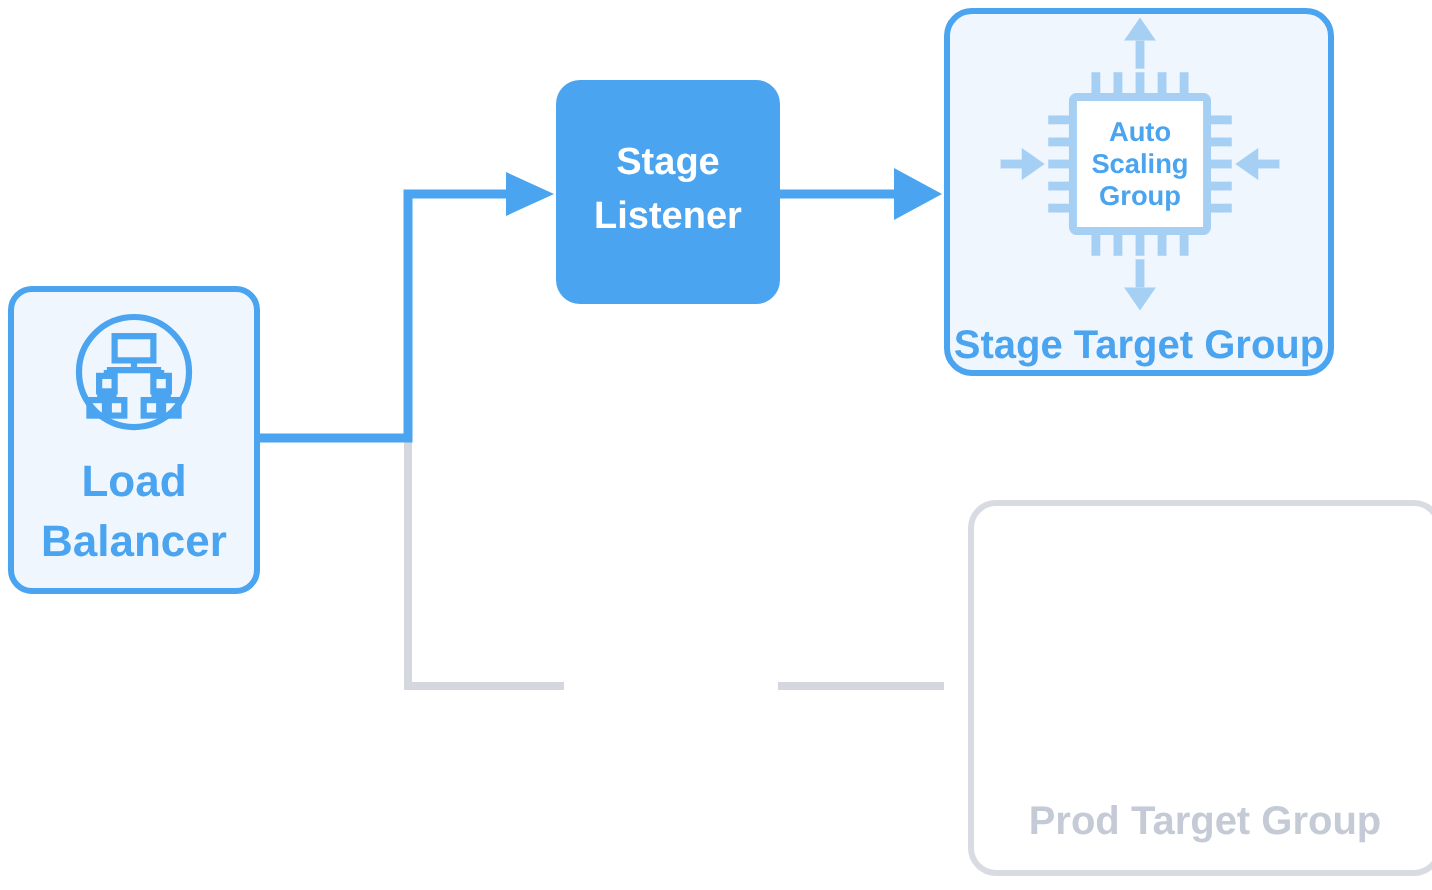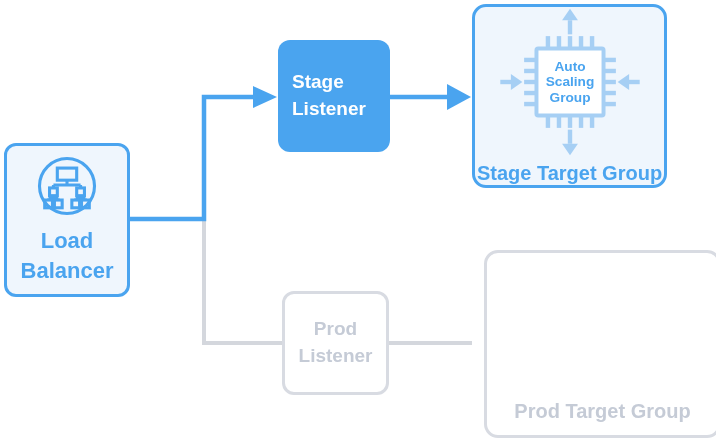--- a/index.html
+++ b/index.html
@@ -20,21 +20,21 @@
   .fill-blue{fill:var(--accent-blue);stroke:none;}
   .stroke-gray{stroke:var(--gray-line);fill:none;stroke-width:4;}
 
   .node{position:absolute;z-index:1;display:flex;flex-direction:column;align-items:center;justify-content:center;}
 
   .node-lb{left:4px;top:143px;width:126px;height:154px;background:var(--light-blue-bg);
     border:3px solid var(--accent-blue);border-radius:12px;gap:9px;}
   .lb-label{color:var(--accent-blue);font-size:22px;font-weight:bold;text-align:center;line-height:1.35;width:100px;}
 
   .node-stage-listener{left:278px;top:40px;width:112px;height:112px;background:var(--accent-blue);
-    border-radius:12px;color:#fff;font-size:19px;font-weight:bold;text-align:left;line-height:1.4;padding:0 14px;}
+    border-radius:12px;color:#fff;font-size:19px;font-weight:bold;text-align:center;line-height:1.4;padding:0 14px;}
   .node-prod-listener{left:282px;top:291px;width:107px;height:104px;background:var(--white);
     border:3px solid var(--gray-border);border-radius:12px;color:var(--gray-text);
     font-size:19px;font-weight:bold;text-align:center;line-height:1.4;padding:0 10px;}
 
   .node-stage-tg{left:472px;top:4px;width:195px;height:184px;background:var(--light-blue-bg);
     border:3px solid var(--accent-blue);border-radius:14px;justify-content:flex-start;}
   .stage-tg-label{color:var(--accent-blue);font-size:20px;font-weight:bold;line-height:24px;margin-top:4px;}
 
   .node-prod-tg{left:484px;top:250px;width:237px;height:188px;background:var(--white);
     border:3px solid var(--gray-border);border-radius:14px;justify-content:flex-end;}
@@ -75,23 +75,20 @@
       <rect class="lb-icon-stroke" x="37" y="46.5" width="8" height="8"></rect>
       <rect class="lb-icon-stroke" x="47" y="46.5" width="8" height="8"></rect>
     </svg>
     <div class="lb-label">Load Balancer</div>
   </div>
 
   <div class="node node-stage-listener">
     <span>Stage Listener</span>
   </div>
 
-  <div class="node node-prod-listener">
-    <span>Prod Listener</span>
-  </div>
 
   <div class="node node-stage-tg">
     <svg class="chip-svg" viewBox="0 0 170 170">
 
       <rect class="chip-pin" x="57.5" y="33" width="5" height="14"></rect>
       <rect class="chip-pin" x="70" y="33" width="5" height="14"></rect>
       <rect class="chip-pin" x="82.5" y="33" width="5" height="14"></rect>
       <rect class="chip-pin" x="95" y="33" width="5" height="14"></rect>
       <rect class="chip-pin" x="107.5" y="33" width="5" height="14"></rect>
 

